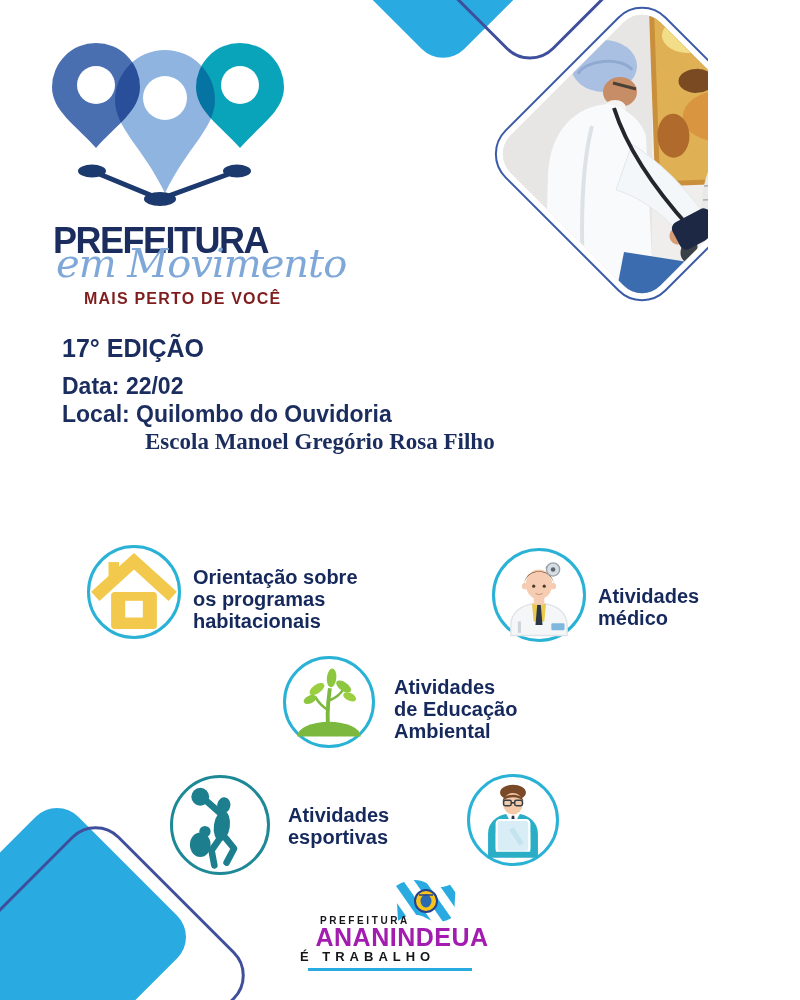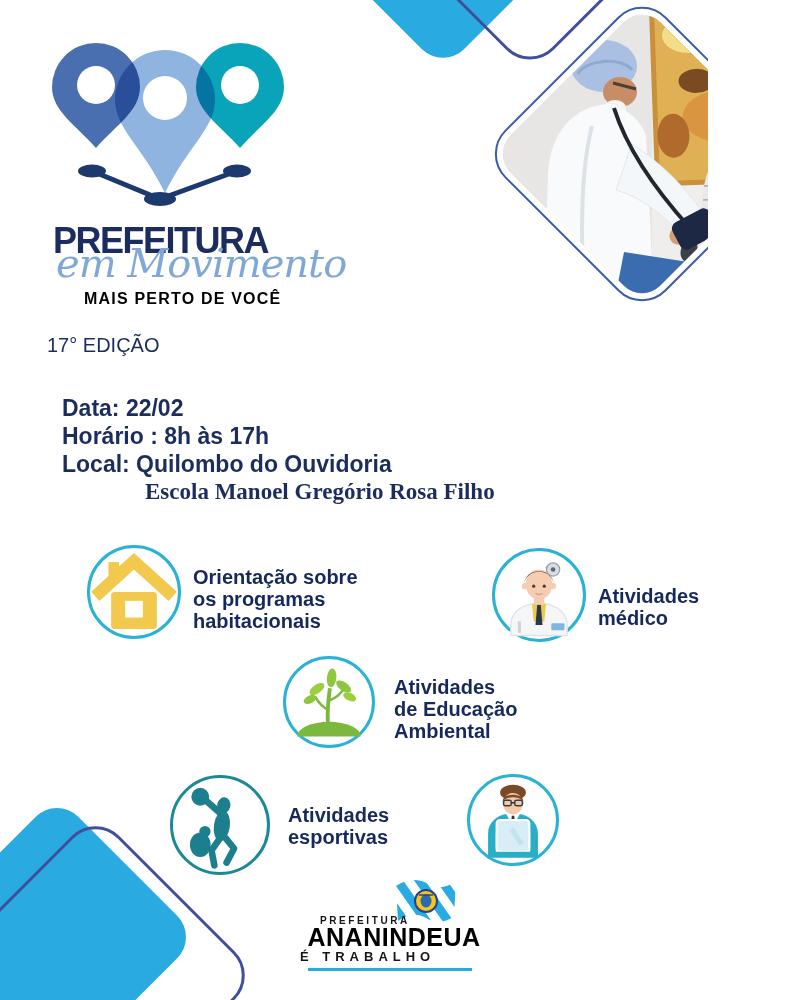--- a/index.html
+++ b/index.html
@@ -17,37 +17,37 @@
   
   #photo-outer{left:528px;top:40px;width:224px;height:224px;background:#fff;
                border:2px solid #3b5ba8;border-radius:34px;transform:rotate(45deg);}
   #photo-inner{position:absolute;left:6px;top:6px;right:6px;bottom:6px;border-radius:26px;overflow:hidden;background:#eceae8;}
   #photo-rot{position:absolute;left:50%;top:50%;width:300px;height:300px;margin:-150px 0 0 -150px;transform:rotate(-45deg);}
   
   #logo-pins{left:40px;top:36px;}
   #logo-title{left:53px;top:220px;font-size:36px;font-weight:800;letter-spacing:-1.5px;color:#1b2d5e;}
   #logo-subtitle{left:56px;top:240px;font-family:"DejaVu Serif",serif;font-style:italic;font-size:40px;
                  color:#7fa8d8;letter-spacing:-1px;}
-  #logo-tagline{left:84px;top:290px;font-size:16px;font-weight:800;letter-spacing:1.2px;color:#000000;}
-  
-  #edition{left:47px;top:334px;font-size:20px;font-weight:400;}
+  #logo-tagline{left:84px;top:290px;font-size:16px;font-weight:800;letter-spacing:1.2px;color:#7f1d1d;}
+  
+  #edition{left:62px;top:334px;font-size:25px;font-weight:700;}
   .evline{font-size:23px;font-weight:800;line-height:28px;white-space:pre;}
-  #event-block{left:62px;top:394px;}
+  #event-block{left:62px;top:372px;}
   .indent{padding-left:83px;font-family:Liberation Serif, serif;}
   
   .icon-circle{position:absolute;border-radius:50%;background:#fff;box-sizing:border-box;}
   .b-cyan{border:3px solid #2ab2d6;}
   .b-teal{border:3px solid #1d8896;}
   .svc-label{position:absolute;font-size:20px;font-weight:800;line-height:22px;color:#16295c;white-space:pre-line;}
   
   #footer{left:300px;top:876px;width:195px;height:110px;}
   #footer-pretitle{position:absolute;left:20px;top:39px;font-size:10px;font-weight:700;letter-spacing:2.6px;color:#15161a;}
   #footer-flag{position:absolute;left:94px;top:0px;}
-  #footer-city{position:absolute;left:4px;top:47px;width:180px;text-align:center;font-size:25px;font-weight:800;
-               letter-spacing:0.5px;color:#000000;}
+  #footer-city{position:absolute;left:12px;top:47px;width:180px;text-align:center;font-size:25px;font-weight:800;
+               letter-spacing:0.5px;color:#a21caf;}
   #footer-slogan{position:absolute;left:0px;top:73px;width:180px;text-align:left;font-size:13px;font-weight:700;
                  letter-spacing:5px;color:#15161a;}
   #footer-line{position:absolute;left:8px;top:92px;width:164px;height:3px;background:#29abe2;}
 </style>
 </head>
 <body>
 
 <div class="canvas">
 
   <div class="sq sq-cyan" id="deco-top-cyan"></div>
@@ -133,21 +133,20 @@
     <ellipse cx="120" cy="163" rx="16" ry="7" fill="#1d3a6e"></ellipse>
   </svg>
   <div class="abs" id="logo-title">PREFEITURA</div>
   <div class="abs" id="logo-subtitle">em Movimento</div>
   <div class="abs" id="logo-tagline">MAIS PERTO DE VOCÊ</div>
 
   <div class="abs" id="edition">17° EDIÇÃO</div>
 
   <div class="abs" id="event-block">
     <div class="evline">Data: 22/02</div>
-    <div class="evline">Horário : 8h às 17h</div>
     <div class="evline">Local: Quilombo do Ouvidoria</div>
     <div class="evline indent">Escola Manoel Gregório Rosa Filho</div>
   </div>
 
   <div class="icon-circle b-cyan" style="left:87px;top:545px;width:94px;height:94px;">
     <svg width="88" height="88" viewBox="0 0 100 100">
       <rect x="21" y="16" width="12" height="24" fill="#f2c94c"></rect>
       <path d="M6,55 L50,15 L94,55" stroke="#f2c94c" stroke-width="14" fill="none"></path>
       <rect x="24" y="50" width="52" height="42" rx="4" fill="#f2c94c"></rect>
       <rect x="40" y="60" width="20" height="19" fill="#ffffff"></rect>

